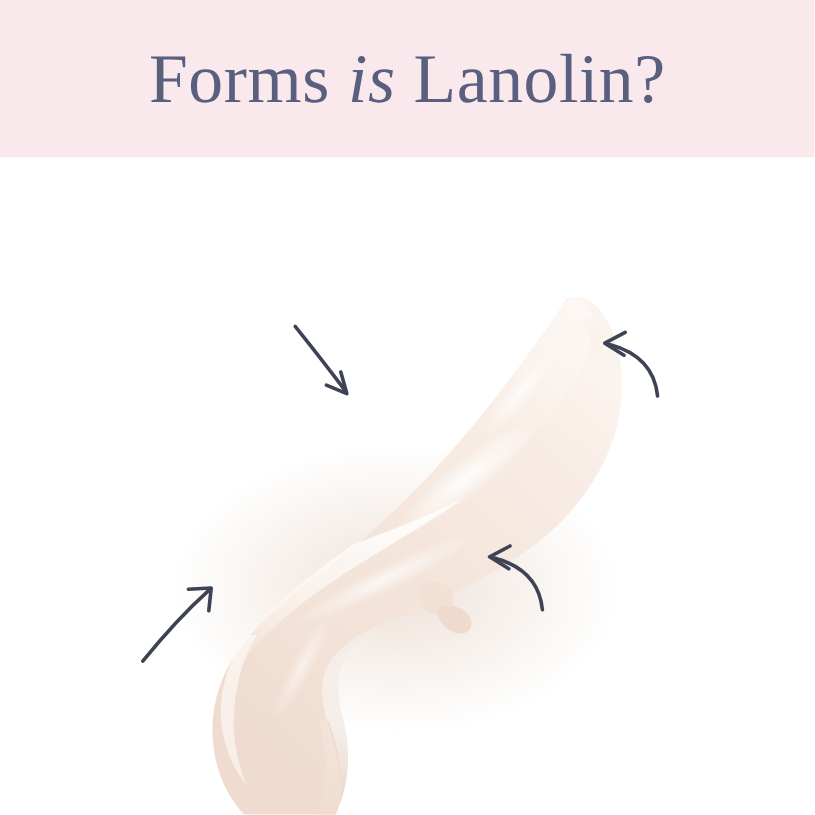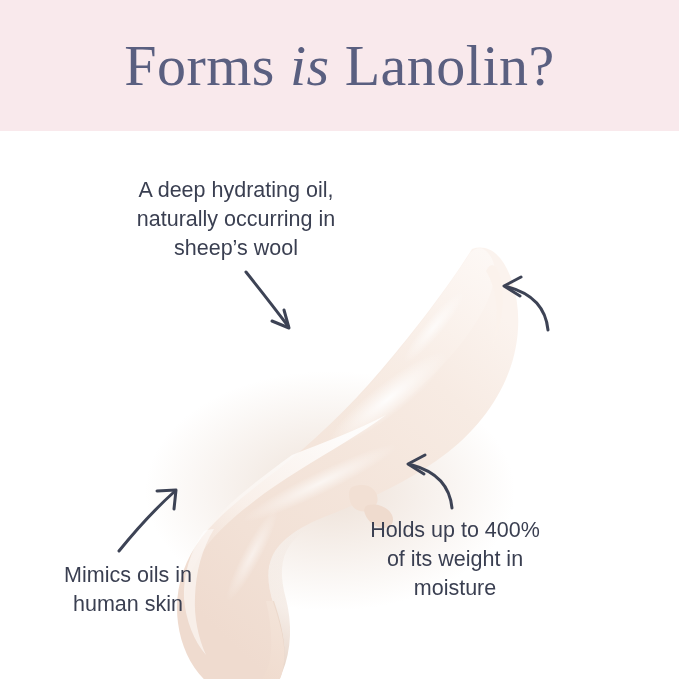--- a/index.html
+++ b/index.html
@@ -238,25 +238,17 @@
       <path class="arrow-path" d="M452,508 C 450,488 438,472 412,465"></path>
       <path class="arrow-path" d="M425,455 L408,464 L424,474"></path>
     </g>
 
     <g>
       <path class="arrow-path" d="M119,551 C 136,530 154,510 174,492"></path>
       <path class="arrow-path" d="M157,491 L176,490 L174,509"></path>
     </g>
   </svg>
 
-  <div class="callout callout-top-left">A deep hydrating oil,
-naturally occurring in
-sheep’s wool</div>
-
-
-  <div class="callout callout-bottom-mid">Holds up to 400%
-of its weight in
-moisture</div>
-
-  <div class="callout callout-bottom-left">Mimics oils in
-human skin</div>
+
+
+
 
 </div>
 
 </body></html>

